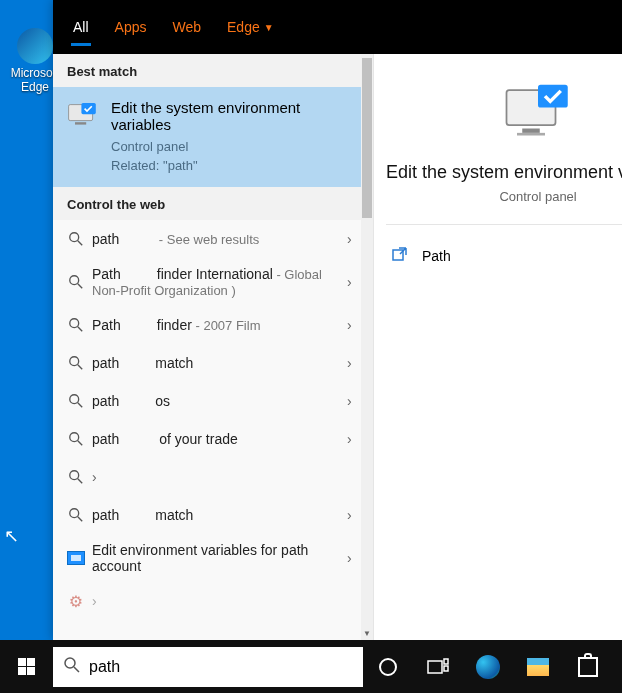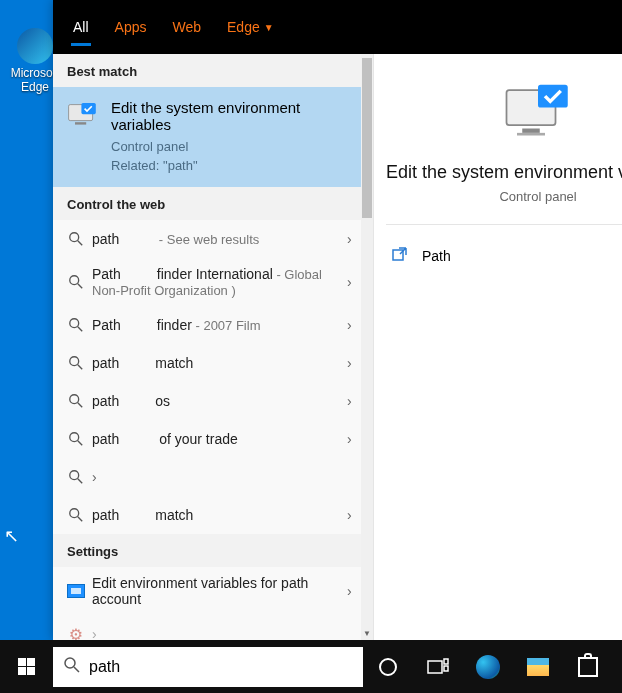--- a/index.html
+++ b/index.html
@@ -190,21 +190,20 @@
                 <svg width="16" height="16" viewBox="0 0 18 18">
                   <circle cx="7" cy="7" r="5" fill="none" stroke="#555" stroke-width="1.5"></circle>
                   <line x1="11" y1="11" x2="16" y2="16" stroke="#555" stroke-width="1.5"></line>
                 </svg>
               </span>
               <span class="rtext">path<span class="bold">match</span><span class="hint"></span></span>
               <span class="arrow">›</span>
             </div>
           </div>
 
-        <div class="section-header">Settings</div>
         <div id="settings-rows">
             <div class="row">
               <span class="ricon">
                 <span class="settings-icon"></span>
               </span>
               <span class="rtext">Edit environment variables for path account</span>
               <span class="arrow">›</span>
             </div>
             <div class="row" style="opacity: 0.55;">
               <span class="ricon" style="color:#c0392b">⚙</span>

